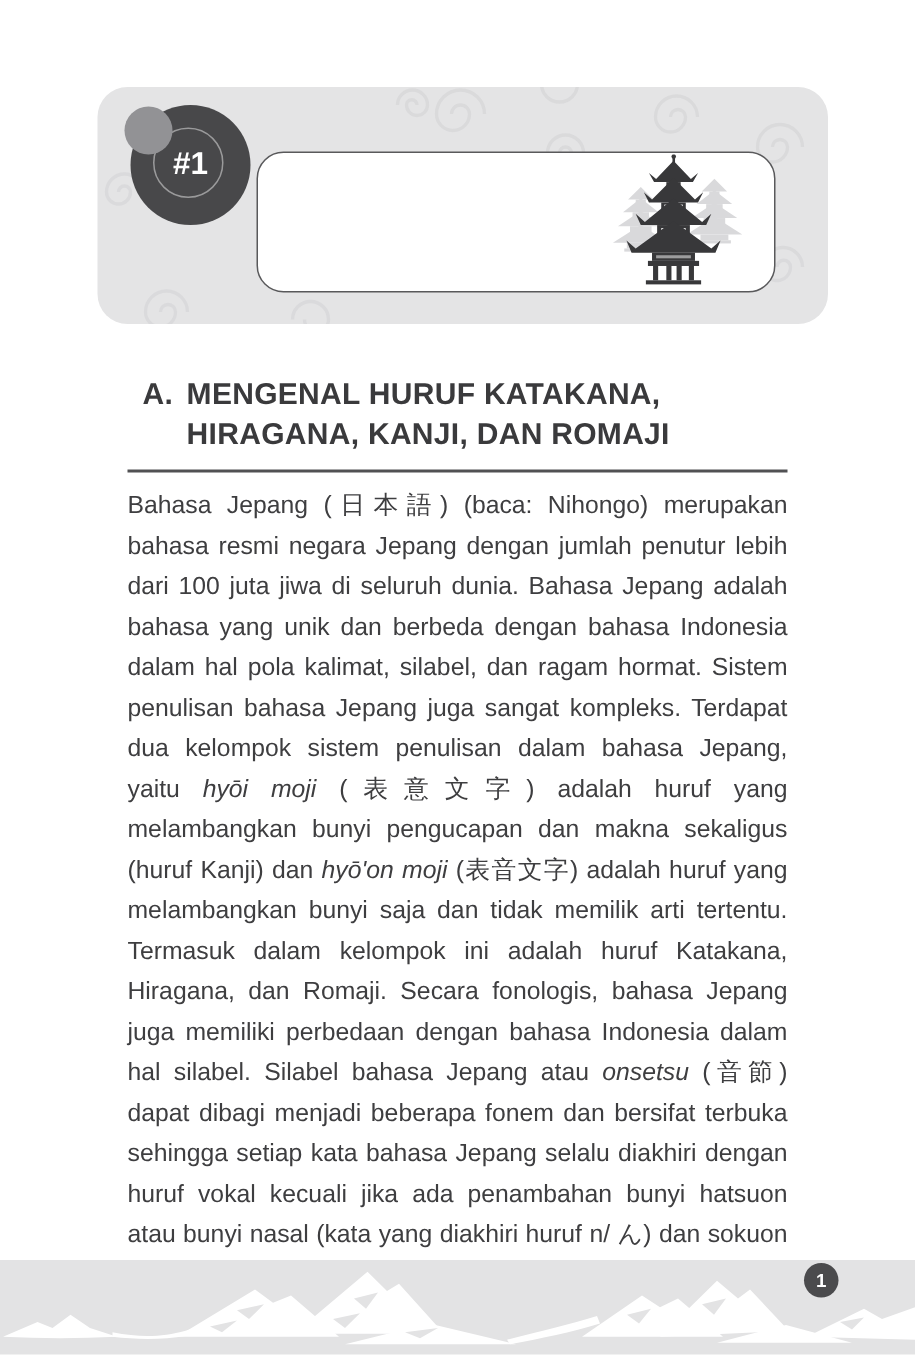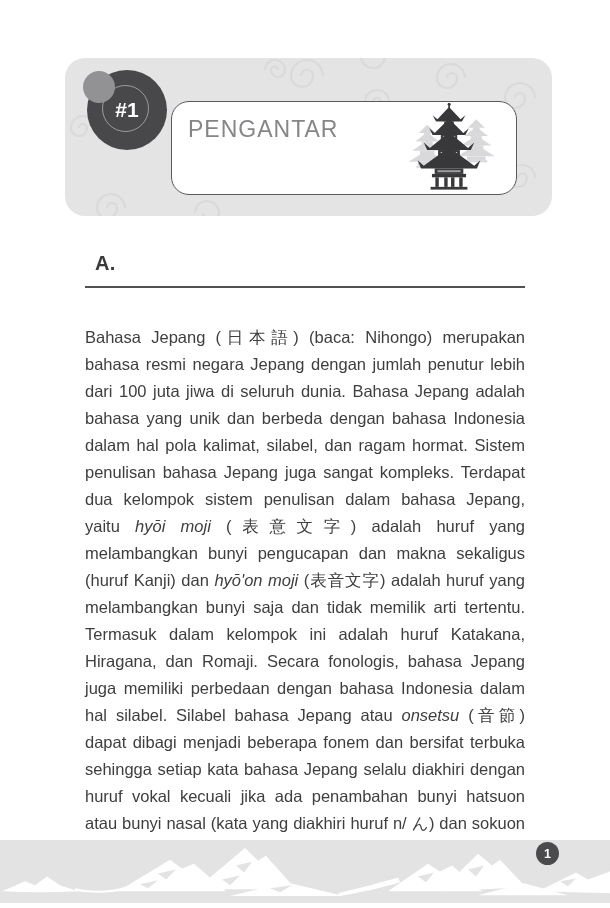--- a/index.html
+++ b/index.html
@@ -221,34 +221,37 @@
             <rect x="25" y="104" width="50" height="5"></rect>
             <rect x="30" y="109" width="5" height="14"></rect>
             <rect x="43" y="109" width="5" height="14"></rect>
             <rect x="53" y="109" width="5" height="14"></rect>
             <rect x="65" y="109" width="5" height="14"></rect>
             <rect x="23" y="123" width="54" height="4"></rect>
           </g>
         </svg>
       </div>
       <div class="pill-text">
-        <div class="pretitle">PENGANTAR</div>
       </div>
     </div>
 
     <div class="chapter-badge">
       <div class="badge-ring"></div>
       <div class="badge-number">#1</div>
     </div>
     <div class="badge-accent-circle"></div>
   </div>
 
   <div class="section-heading">
     <div class="heading-row">
       <span>A.</span>
+      <span>
+        <span>MENGENAL HURUF KATAKANA,</span><br>
+        <span>HIRAGANA, KANJI, DAN ROMAJI</span>
+      </span>
     </div>
     <hr class="heading-rule">
   </div>
 
   <p class="body-paragraph"><span>Bahasa Jepang (日本語) (baca: Nihongo) merupakan bahasa resmi negara Jepang dengan jumlah penutur lebih dari 100 juta jiwa di seluruh dunia. Bahasa Jepang adalah bahasa yang unik dan berbeda dengan bahasa Indonesia dalam hal pola kalimat, silabel, dan ragam hormat. Sistem penulisan bahasa Jepang juga sangat kompleks. Terdapat dua kelompok sistem penulisan dalam bahasa Jepang, yaitu </span><em>hyōi moji</em><span> (表意文字) adalah huruf yang melambangkan bunyi pengucapan dan makna sekaligus (huruf Kanji) dan </span><em>hyō'on moji</em><span> (表音文字) adalah huruf yang melambangkan bunyi saja dan tidak memilik arti tertentu. Termasuk dalam kelompok ini adalah huruf Katakana, Hiragana, dan Romaji. Secara fonologis, bahasa Jepang juga memiliki perbedaan dengan bahasa Indonesia dalam hal silabel. Silabel bahasa Jepang atau </span><em>onsetsu</em><span> (音節) dapat dibagi menjadi beberapa fonem dan bersifat terbuka sehingga setiap kata bahasa Jepang selalu diakhiri dengan huruf vokal kecuali jika ada penambahan bunyi hatsuon atau bunyi nasal (kata yang diakhiri huruf n/ ん) dan sokuon atau konsonan rangkap (pp, tt, ss, dan kk) pada silabel tersebut.</span></p>
 
   <div class="footer-band">
     <svg class="mountains-svg" viewBox="0 0 610 64" preserveAspectRatio="none">
       <g fill="#ffffff">
         <path d="M2 52 L25 42 L35 46 L47 37 L60 46 L78 52 Q40 54 2 52 Z"></path>

